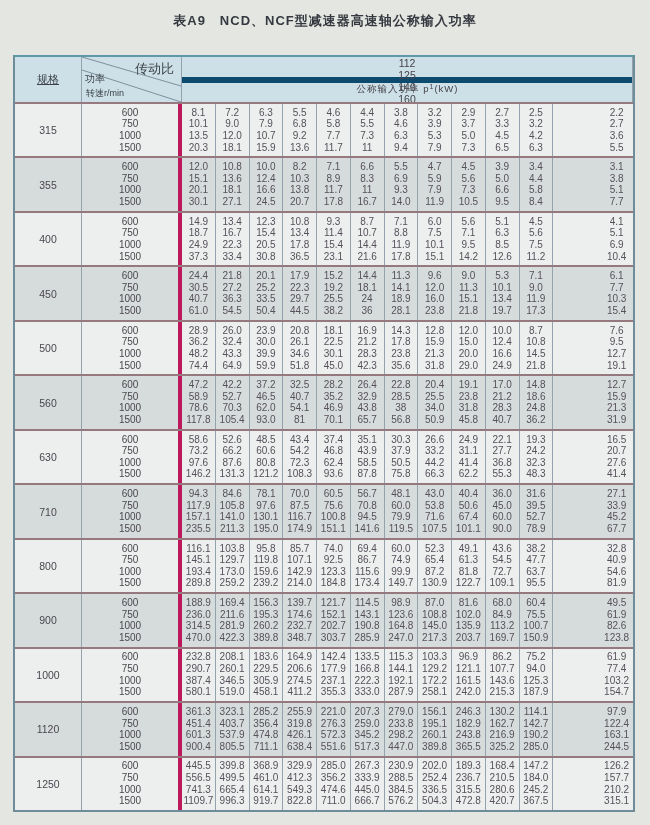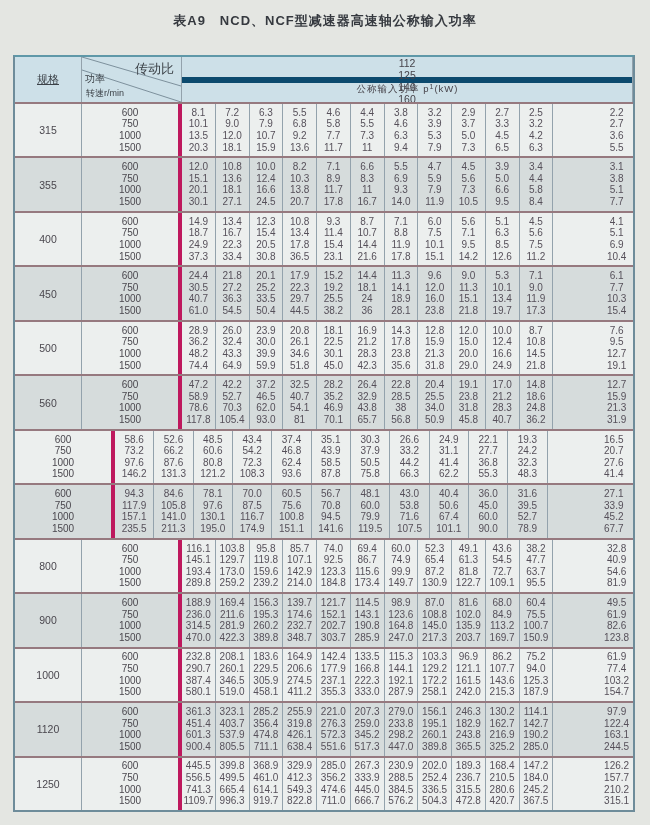--- a/index.html
+++ b/index.html
@@ -601,20 +601,21 @@
             <div class="val">36.2</div>
           </div>
           <div class="data-col">
             <div class="val">12.7</div>
             <div class="val">15.9</div>
             <div class="val">21.3</div>
             <div class="val">31.9</div>
           </div>
         </div>
         <div class="group">
+          <div class="spec-cell">630</div>
           <div class="speed-col">
             <div class="speed-val">600</div>
             <div class="speed-val">750</div>
             <div class="speed-val">1000</div>
             <div class="speed-val">1500</div>
           </div>
           <div class="data-col">
             <div class="val">58.6</div>
             <div class="val">73.2</div>
             <div class="val">97.6</div>
@@ -681,20 +682,21 @@
             <div class="val">48.3</div>
           </div>
           <div class="data-col">
             <div class="val">16.5</div>
             <div class="val">20.7</div>
             <div class="val">27.6</div>
             <div class="val">41.4</div>
           </div>
         </div>
         <div class="group alt">
+          <div class="spec-cell">710</div>
           <div class="speed-col">
             <div class="speed-val">600</div>
             <div class="speed-val">750</div>
             <div class="speed-val">1000</div>
             <div class="speed-val">1500</div>
           </div>
           <div class="data-col">
             <div class="val">94.3</div>
             <div class="val">117.9</div>
             <div class="val">157.1</div>

